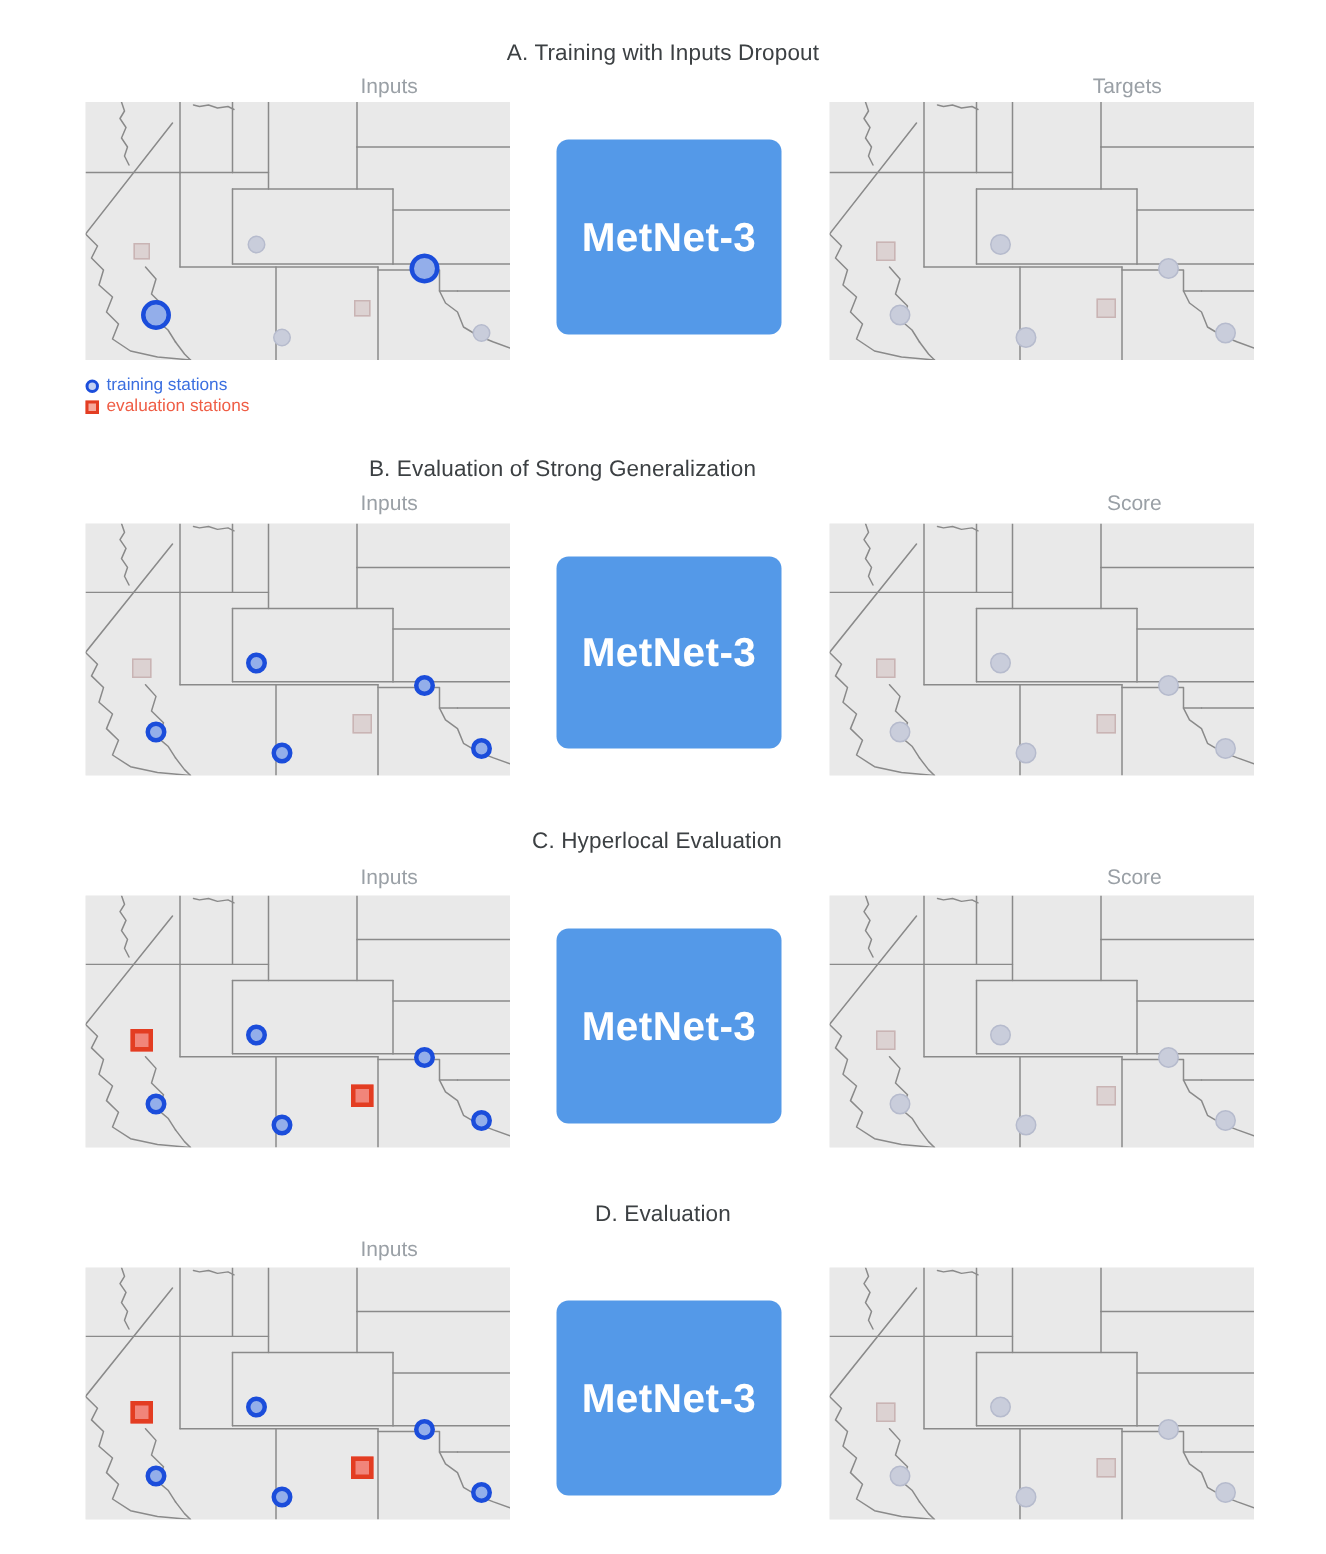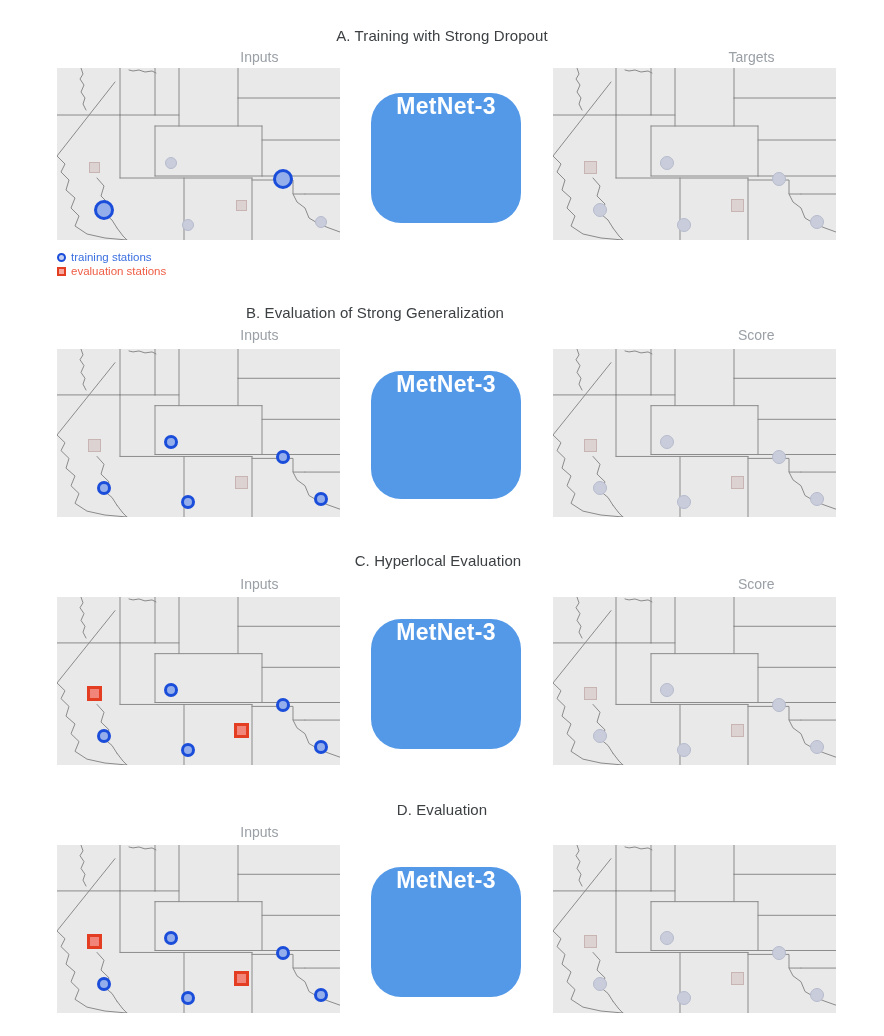--- a/index.html
+++ b/index.html
@@ -41,25 +41,26 @@
   .map {
     position: absolute;
     background: #e9e9e9;
     overflow: hidden;
   }
 
   .map svg { display: block; }
 
   .nn-box {
     position: absolute;
-    border-radius: 30px;
+    border-radius: 8px;
     display: flex;
+    align-items: center;
     justify-content: center;
     color: #ffffff;
-    font-size: 23px;
+    font-size: 27px;
     font-weight: bold;
     font-family: "Liberation Sans", sans-serif;
     letter-spacing: 0.3px;
   }
 
   
   .mk { position: absolute; box-sizing: border-box; }
 
   .mk.circle { border-radius: 50%; }
 
@@ -96,21 +97,21 @@
   .legend-row.evaluation { color: #ef5d45; }
   .lg-swatch { box-sizing: border-box; width: 9px; height: 9px; flex: 0 0 9px; }
   .lg-swatch.circle { border-radius: 50%; border: 2px solid #1b4ddb; background: #c3d0f2; }
   .lg-swatch.square { border: 2px solid #e33d22; background: #f6a99c; }
 </style>
 </head>
 <body>
 
 <div id="figure-root">
     <div class="panel">
-      <div class="panel-title" style="position:absolute;left:0;top:27px;width:884px;">A. Training with Strong Dropout</div>
+      <div class="panel-title" style="position:absolute;left:0;top:27px;width:884px;">A. Training with Inputs Dropout</div>
       <div class="col-label" style="left:118.5px;top:49px;">Inputs</div>
       <div class="col-label" style="left:614.5px;top:49px;">Targets</div>
       <div class="map" style="left:57px;top:68px;width:283px;height:172px;">
   <svg width="283" height="172" viewBox="0 0 283 172" preserveAspectRatio="none">
     <rect x="0" y="0" width="283" height="172" fill="#e9e9e9"></rect>
 
     <path d="M24 0 L26 6 L23 11 L27 17 L24 24 L28 30 L26 36 L29 42" stroke="#8a8a8a" stroke-width="1" fill="none" stroke-linejoin="round" stroke-linecap="round"></path>
     <path d="M72 2 L76 3 L82 2 L88 4 L95 3 L99 5" stroke="#8a8a8a" stroke-width="1" fill="none" stroke-linejoin="round" stroke-linecap="round"></path>
 
     <path d="M0 47 L63 47" stroke="#8a8a8a" stroke-width="1" fill="none" stroke-linejoin="round" stroke-linecap="round"></path>

